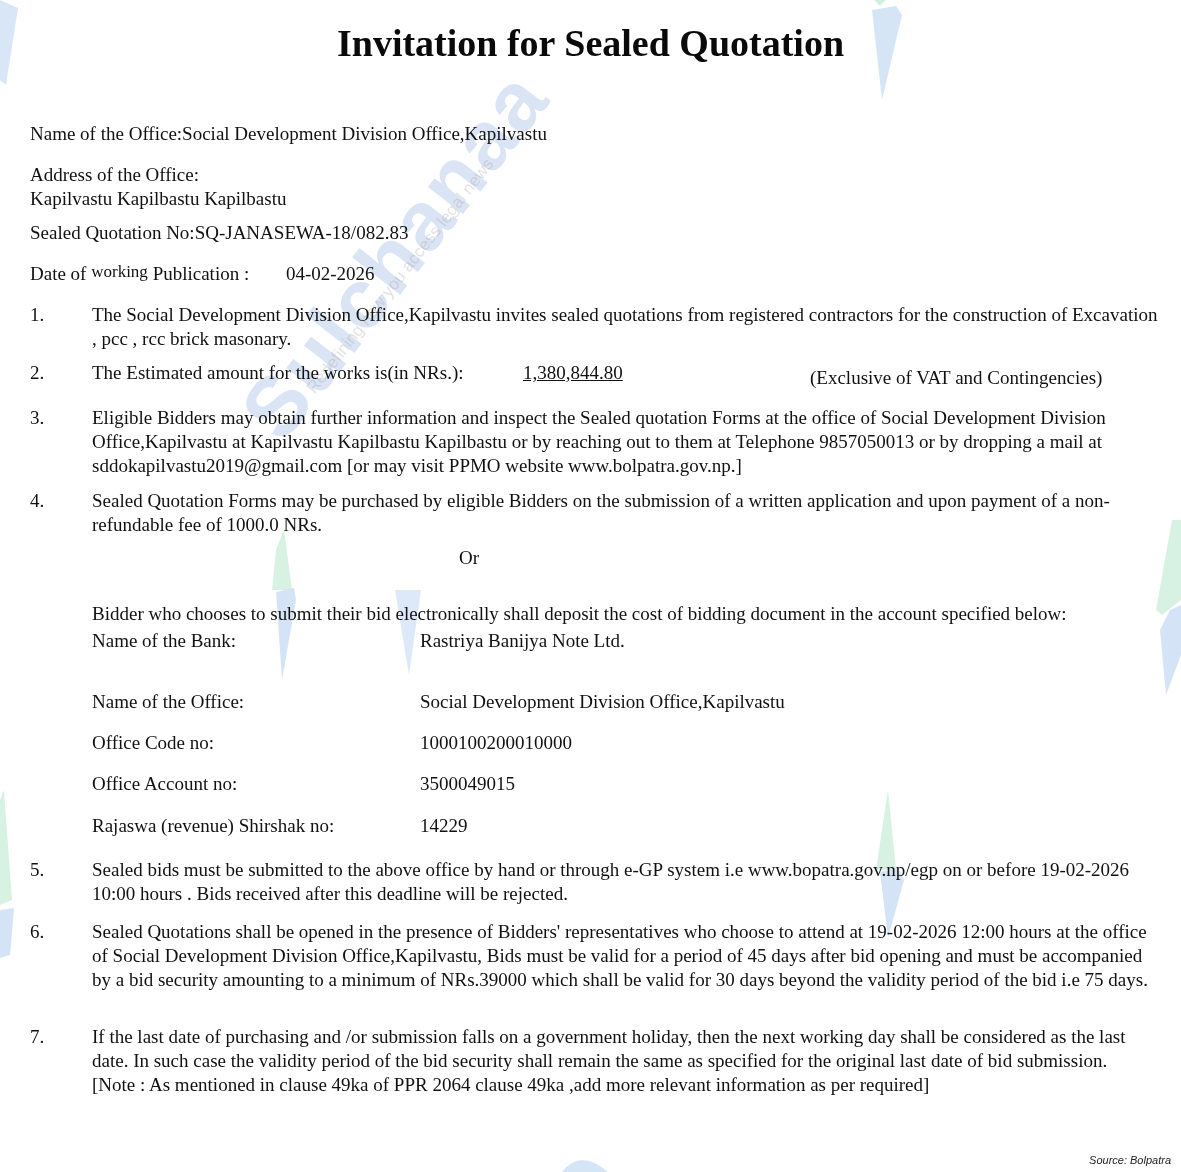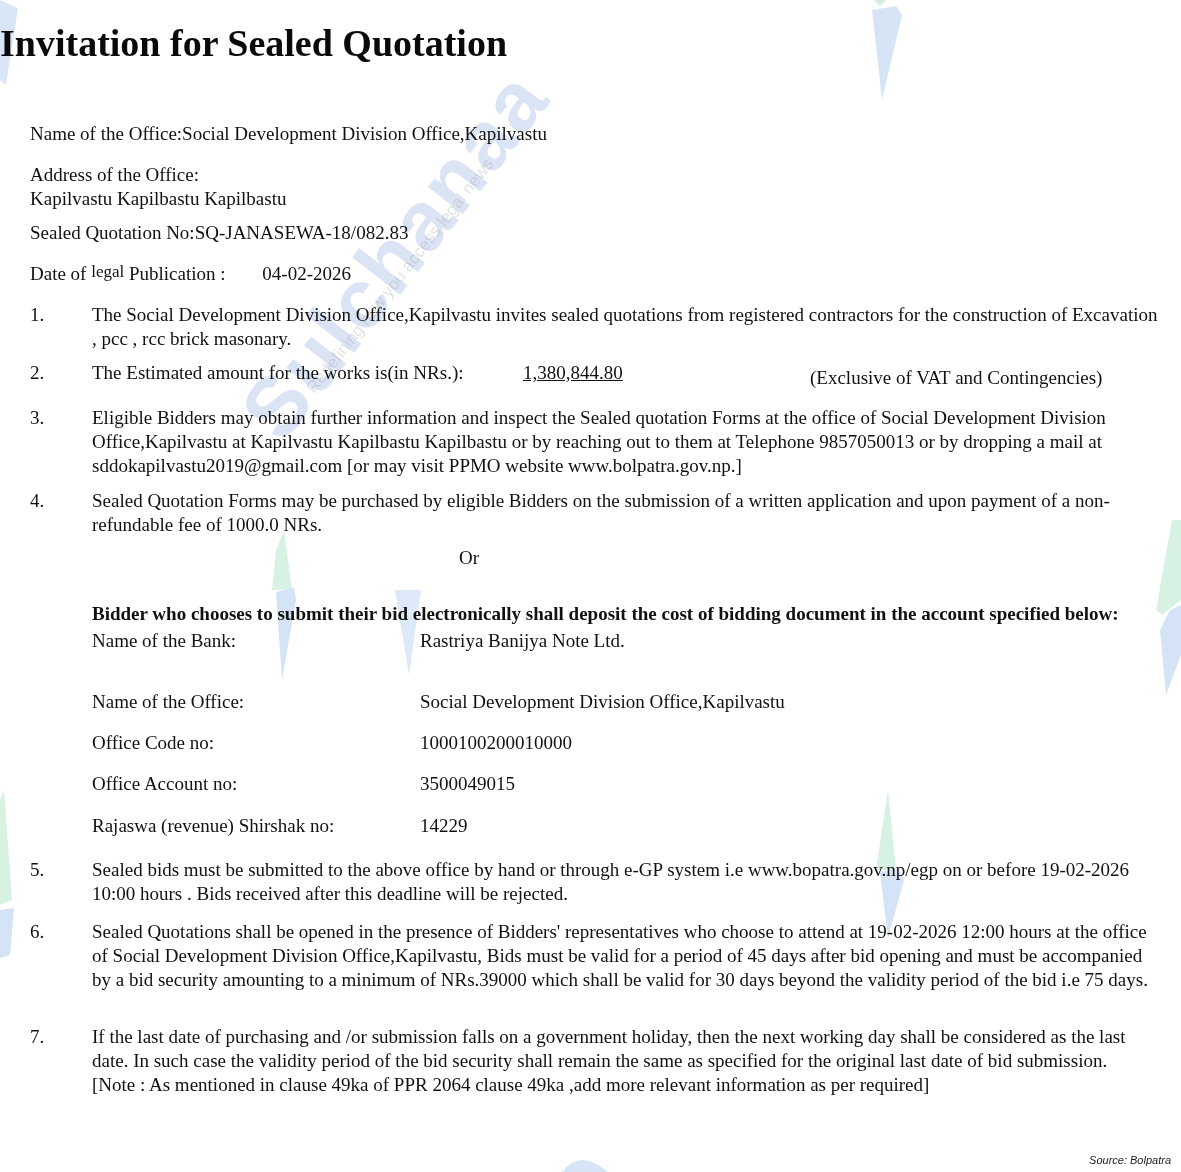--- a/index.html
+++ b/index.html
@@ -39,20 +39,21 @@
       color: rgba(150,150,150,0.28);
       white-space: nowrap;
       display: block;
       margin-left: 60px;
       margin-top: -6px;
     }
     .content { position: absolute; inset: 0; z-index: 1; }
     .title {
       position: absolute;
       top: 18px; left: 0; width: 1181px;
+      text-align: center;
       font-weight: bold;
       font-size: 38px;
       line-height: 50px;
       color: #0a0a0a;
     }
     .abs { position: absolute; white-space: nowrap; }
     .sup-word { font-size: 17px; position: relative; top: -3px; }
     .item { position: absolute; left: 30px; width: 1130px; }
     .item .num { position: absolute; left: 0; top: 0; width: 40px; }
     .item .body { margin-left: 62px; }
@@ -126,21 +127,21 @@
 
   <div class="abs" style="left:30px;top:122px;">Name of the Office:Social Development Division Office,Kapilvastu</div>
 
   <div class="abs" style="left:30px;top:163px;">Address of the Office:</div>
   <div class="abs" style="left:30px;top:187px;">Kapilvastu  Kapilbastu Kapilbastu</div>
 
   <div class="abs" style="left:30px;top:221px;">Sealed Quotation No:SQ-JANASEWA-18/082.83</div>
 
   <div class="abs" style="left:30px;top:262px;">
     <span>Date of</span>
-    <span class="sup-word">legal</span>
+    <span class="sup-word">working</span>
     <span style="margin-left:0;">Publication :</span>
     <span style="margin-left:32px;">04-02-2026</span>
   </div>
 
   <div class="item" style="top:303px;">
     <span class="num">1.</span>
     <div class="body">The Social Development Division Office,Kapilvastu invites sealed quotations from registered contractors for the construction of Excavation , pcc , rcc brick masonary.</div>
   </div>
 
   <div class="item" style="top:361px;">
@@ -157,21 +158,21 @@
     <div class="body">Eligible Bidders may obtain further information and inspect the Sealed quotation Forms at the office of Social Development Division Office,Kapilvastu at Kapilvastu  Kapilbastu Kapilbastu  or by reaching out to them at Telephone 9857050013 or by dropping a mail at sddokapilvastu2019@gmail.com [or may visit PPMO website www.bolpatra.gov.np.]</div>
   </div>
 
   <div class="item" style="top:489px;">
     <span class="num">4.</span>
     <div class="body">Sealed Quotation Forms may be purchased by eligible Bidders on the submission of a written application and upon payment of a non-refundable fee of 1000.0 NRs.</div>
   </div>
 
   <div class="abs" style="left:459px;top:546px;">Or</div>
 
-  <div class="abs" style="left:92px;top:602px;font-weight:bold;">Bidder who chooses to submit their bid electronically shall deposit the cost of bidding document in the account specified below:</div>
+  <div class="abs" style="left:92px;top:602px;">Bidder who chooses to submit their bid electronically shall deposit the cost of bidding document in the account specified below:</div>
 
   <div class="bank-row" style="top:629px;">
     <span>Name of the Bank:</span>
     <span class="val">Rastriya Banijya Note Ltd.</span>
   </div>
   <div class="bank-row" style="top:690px;">
     <span>Name of the Office:</span>
     <span class="val">Social Development Division Office,Kapilvastu</span>
   </div>
   <div class="bank-row" style="top:731px;">

